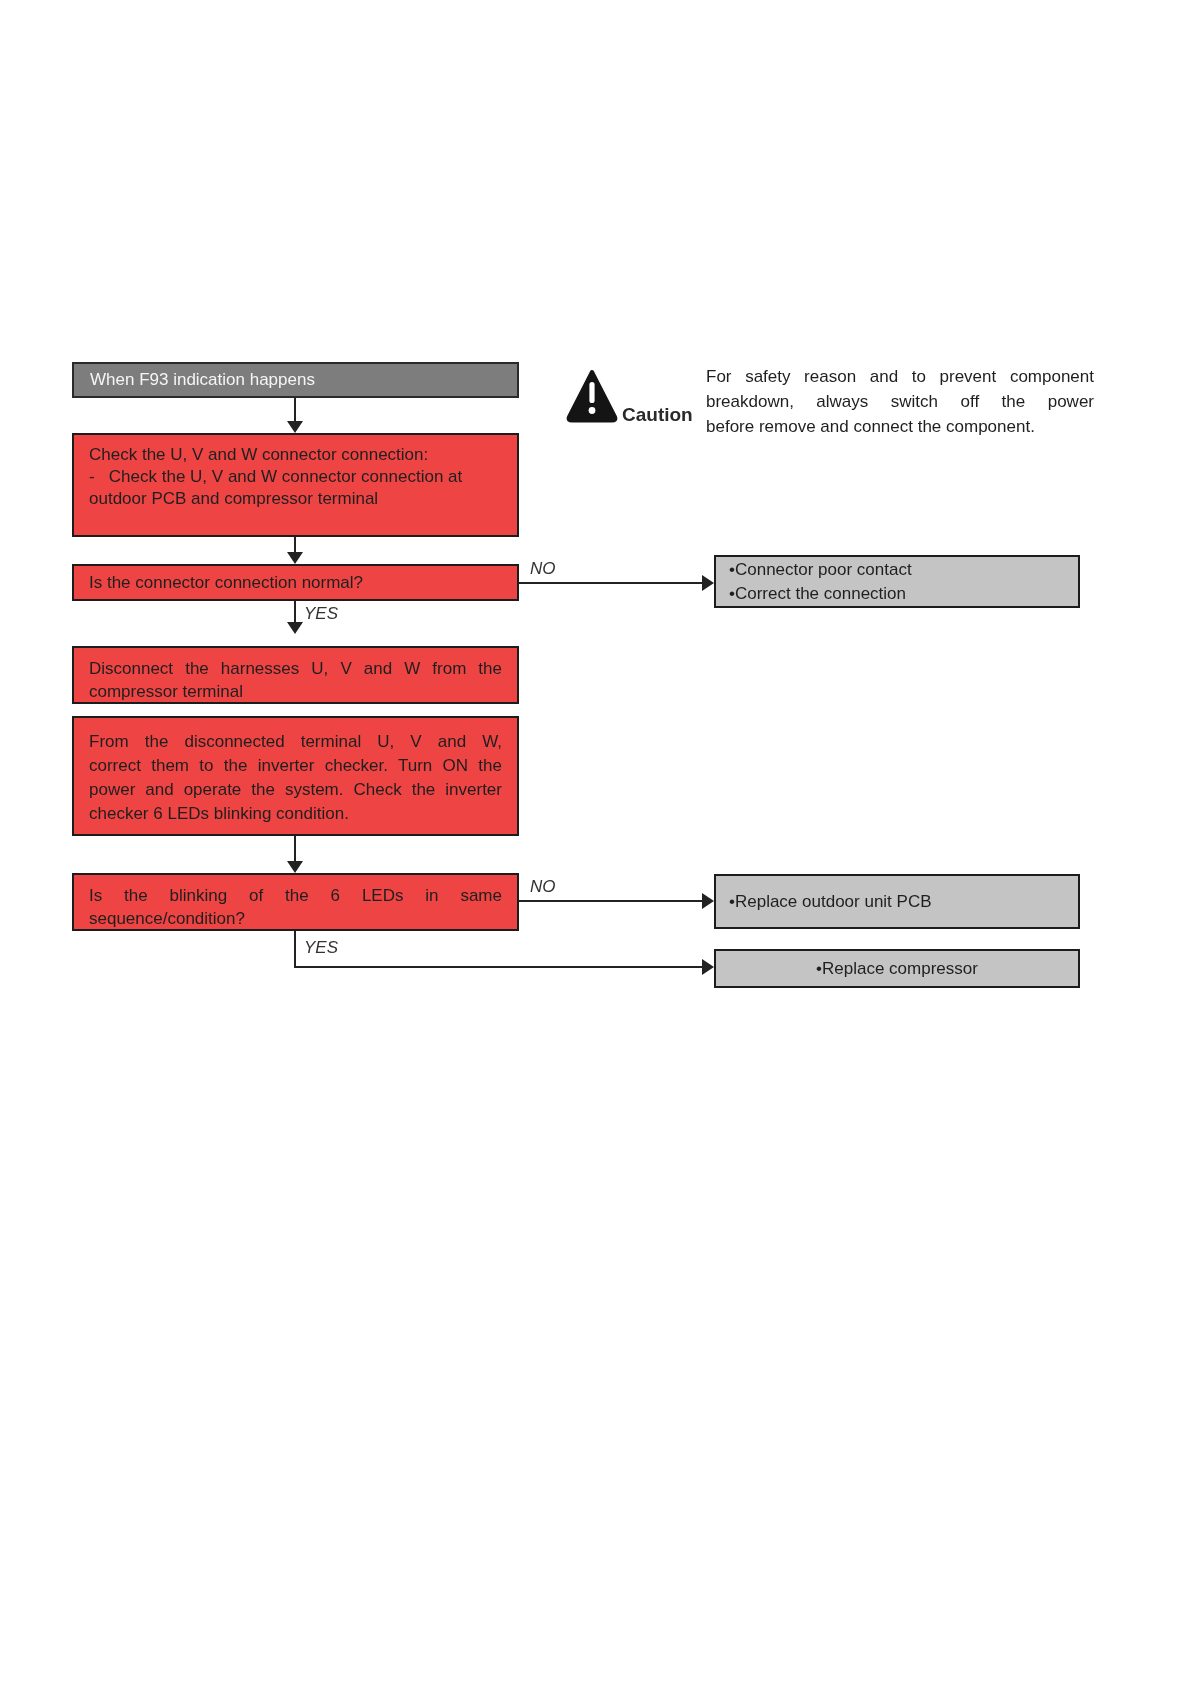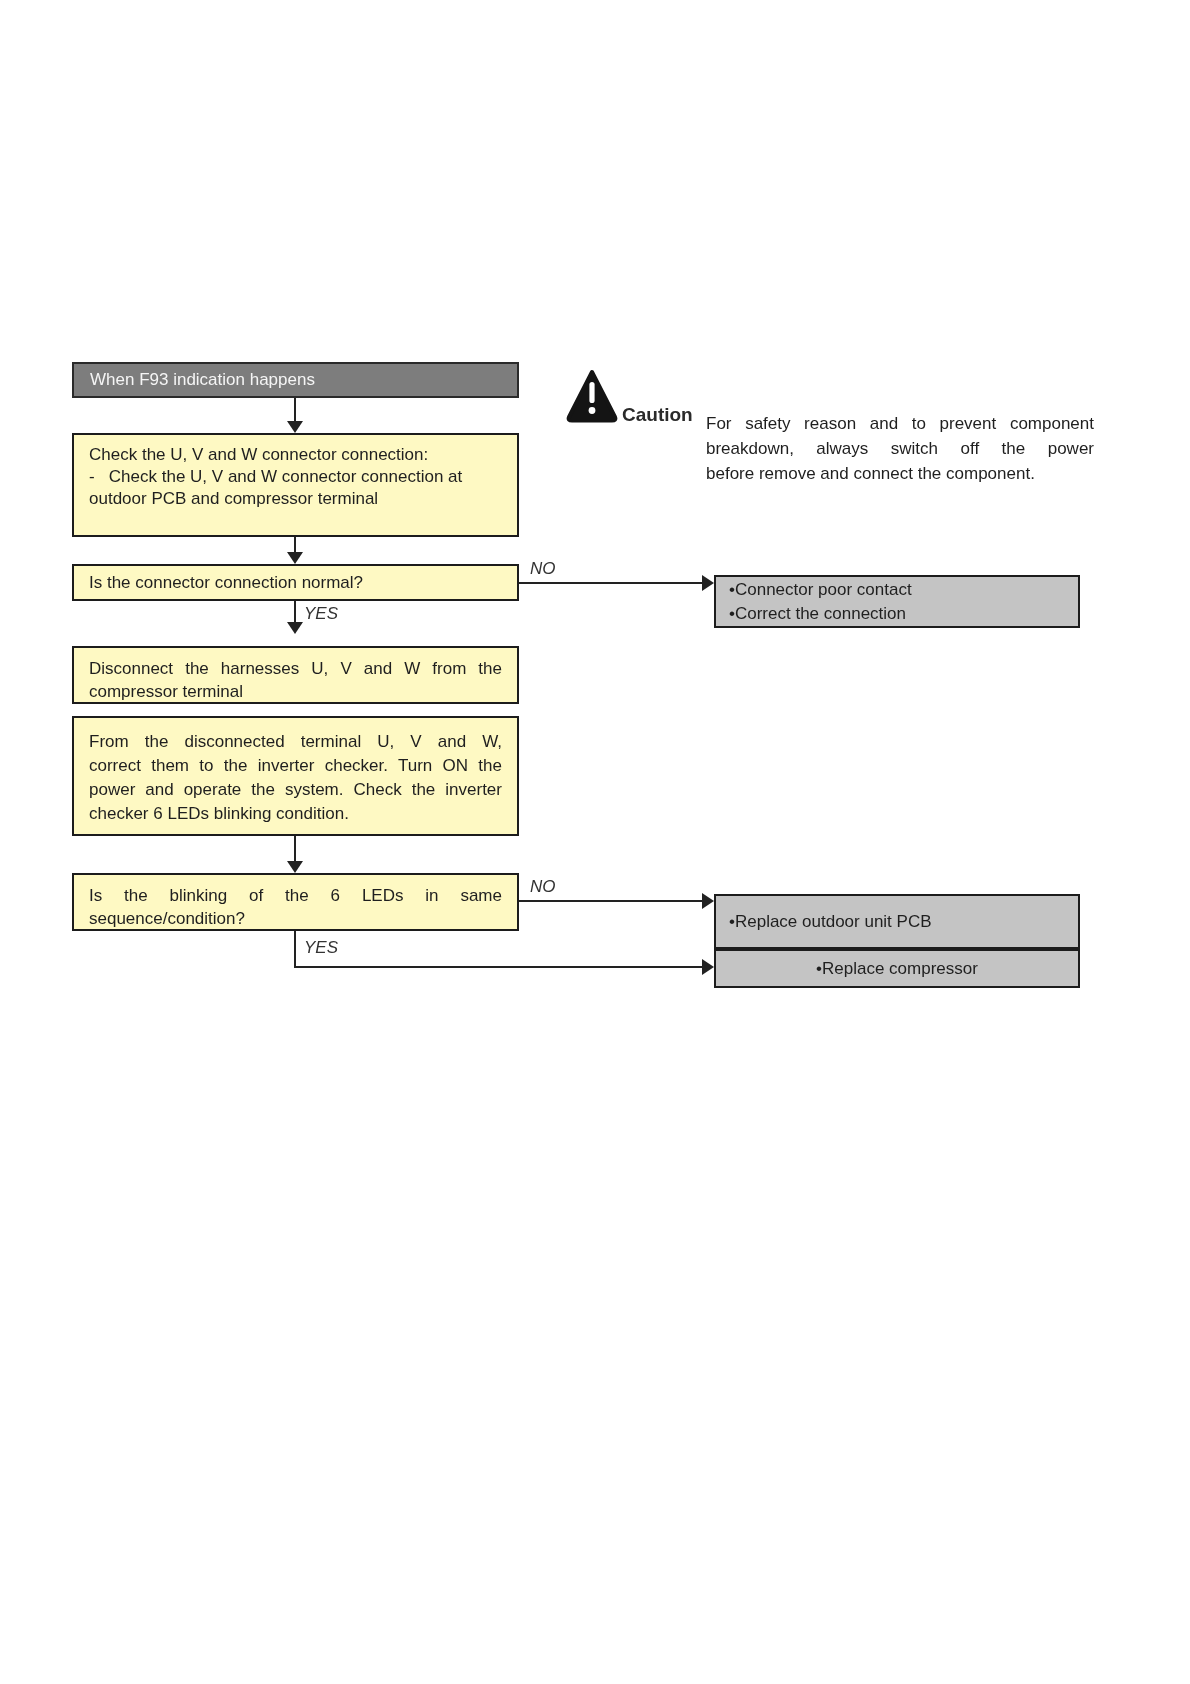--- a/index.html
+++ b/index.html
@@ -2,53 +2,53 @@
 <html><head>
 <meta charset="utf-8">
 <style>
   html,body{margin:0;padding:0;background:#ffffff;}
   .page{
     position:relative;width:1190px;height:1684px;background:#ffffff;
     font-family:"Liberation Sans",sans-serif;color:#1f1f1f;overflow:hidden;
   }
   .box{
     position:absolute;box-sizing:border-box;border:2px solid #1c1c1c;
-    background:#fef9c3;font-size:17px;overflow:hidden;
+    background:#ef4444;font-size:17px;overflow:hidden;
   }
   .hdrbox{
     background:#7d7d7d;color:#f5f5f5;border:2px solid #2a2a2a;
     display:flex;align-items:center;padding-left:16px;
   }
   .graybox{background:#c4c4c4;}
   .pad{padding:9px 15px 0 15px;}
   .line{white-space:pre-wrap;line-height:22px;}
   .lh23 .line{line-height:23px;}
   .lh24 .line{line-height:24px;}
   .jl{text-align:justify;text-align-last:justify;}
   .centerflex{display:flex;align-items:center;}
-  .ccol{display:flex;flex-direction:column;justify-content:center;padding-left:13px;margin-top:20px;}
+  .ccol{display:flex;flex-direction:column;justify-content:center;padding-left:13px;}
   .ctr{display:flex;align-items:center;justify-content:center;}
   .vline{position:absolute;width:2px;background:#222;}
   .hline{position:absolute;height:2px;background:#222;}
   .ah-down{
     position:absolute;width:0;height:0;
     border-left:8px solid transparent;border-right:8px solid transparent;
     border-top:12px solid #222;
   }
   .ah-right{
     position:absolute;width:0;height:0;
     border-top:8px solid transparent;border-bottom:8px solid transparent;
     border-left:12px solid #222;
   }
   .flowlabel{position:absolute;font-size:17px;color:#333;font-style:italic;}
   .cautionword{
     position:absolute;font-weight:bold;font-size:19px;color:#2a2a2a;
   }
   .cautiontext{
-    position:absolute;left:706px;top:364px;width:388px;font-size:17px;margin-top:47px;
+    position:absolute;left:706px;top:364px;width:388px;font-size:17px;
   }
   .cautiontext .line{line-height:25px;}
   .cicon{position:absolute;left:566px;top:369px;}
 </style>
 </head>
 <body>
 
 <div class="page">
 
   <div class="box hdrbox" style="left:72px;top:362px;width:447px;height:36px;">

